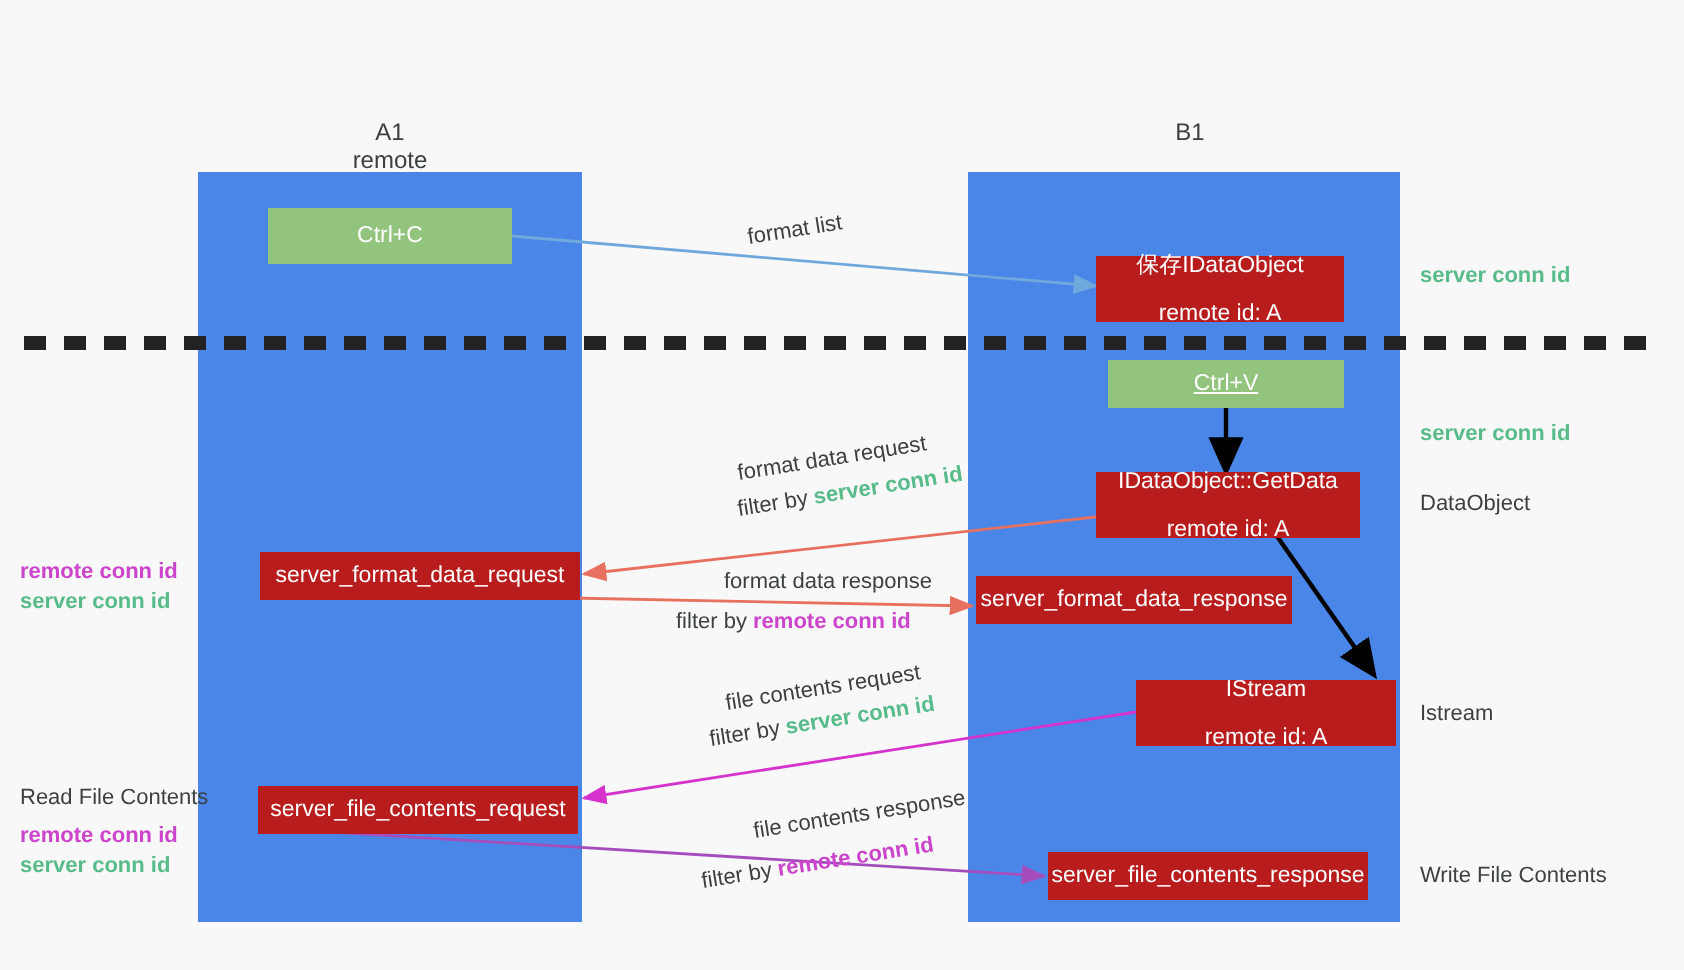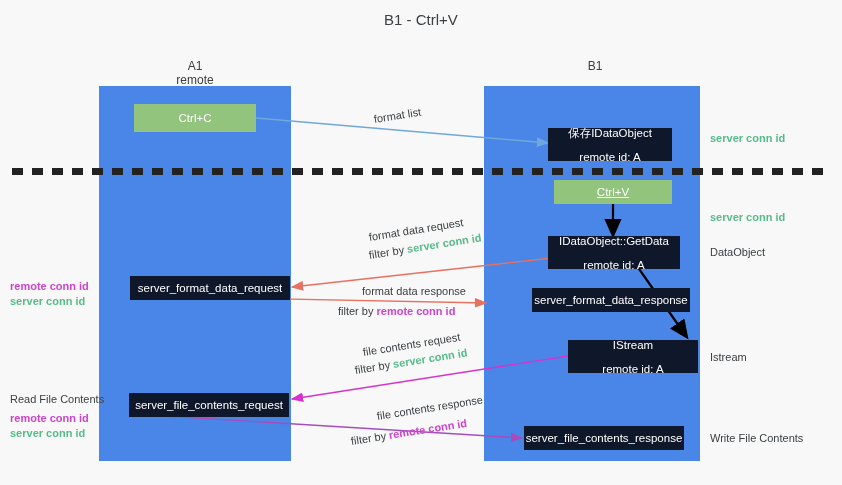--- a/index.html
+++ b/index.html
@@ -30,21 +30,21 @@
 
   
   .box{
     position:absolute;box-sizing:border-box;
     display:flex;flex-direction:column;
     align-items:center;justify-content:center;
     color:#ffffff;font-size:11.5px;line-height:14px;
     text-align:center;padding:2px 4px;
   }
   .box.green{background:#93c47d;}
-  .box.orange{background:#0f172a;}
+  .box.orange{background:#b91c1c;}
   .box .l2{display:block;margin-top:10px;}
 
   
   .flab{
     position:absolute;color:#3c4043;font-size:11px;line-height:15px;
     white-space:nowrap;
   }
   .flab.rot{transform:rotate(-9deg);transform-origin:left center;}
   .green-t{color:#57bb8a;font-weight:bold;}
   .purple-t{color:#cc44cc;font-weight:bold;}
@@ -63,21 +63,20 @@
     background:repeating-linear-gradient(to right,#222 0 11px, transparent 11px 20px);
   }
   svg.overlay{position:absolute;left:0;top:0;width:842px;height:485px;pointer-events:none;}
 </style>
 </head>
 <body>
 
 <div id="stage">
 
   <div class="title">
-    <div>B1 - Ctrl+V</div>
   </div>
 
   <div class="lane-head" style="left:115px;top:59px;">
     <div>A1</div>
     <div>remote</div>
   </div>
   <div class="lane-head" style="left:515px;top:59px;">
     <div>B1</div>
   </div>
 
@@ -135,21 +134,21 @@
 
   <div class="box orange" style="left:548px;top:236px;width:132px;height:33px;align-items:center;">
     <span>IDataObject::GetData</span>
     <span class="l2">remote id: A</span>
   </div>
 
   <div class="box orange" style="left:130px;top:276px;width:160px;height:24px;">
     <span>server_format_data_request</span>
   </div>
 
-  <div class="box orange" style="left:488px;top:288px;width:158px;height:24px;margin-left:44px;">
+  <div class="box orange" style="left:488px;top:288px;width:158px;height:24px;">
     <span>server_format_data_response</span>
   </div>
 
   <div class="box orange" style="left:568px;top:340px;width:130px;height:33px;">
     <span>IStream</span>
     <span class="l2">remote id: A</span>
   </div>
 
   <div class="box orange" style="left:129px;top:393px;width:160px;height:24px;">
     <span>server_file_contents_request</span>

